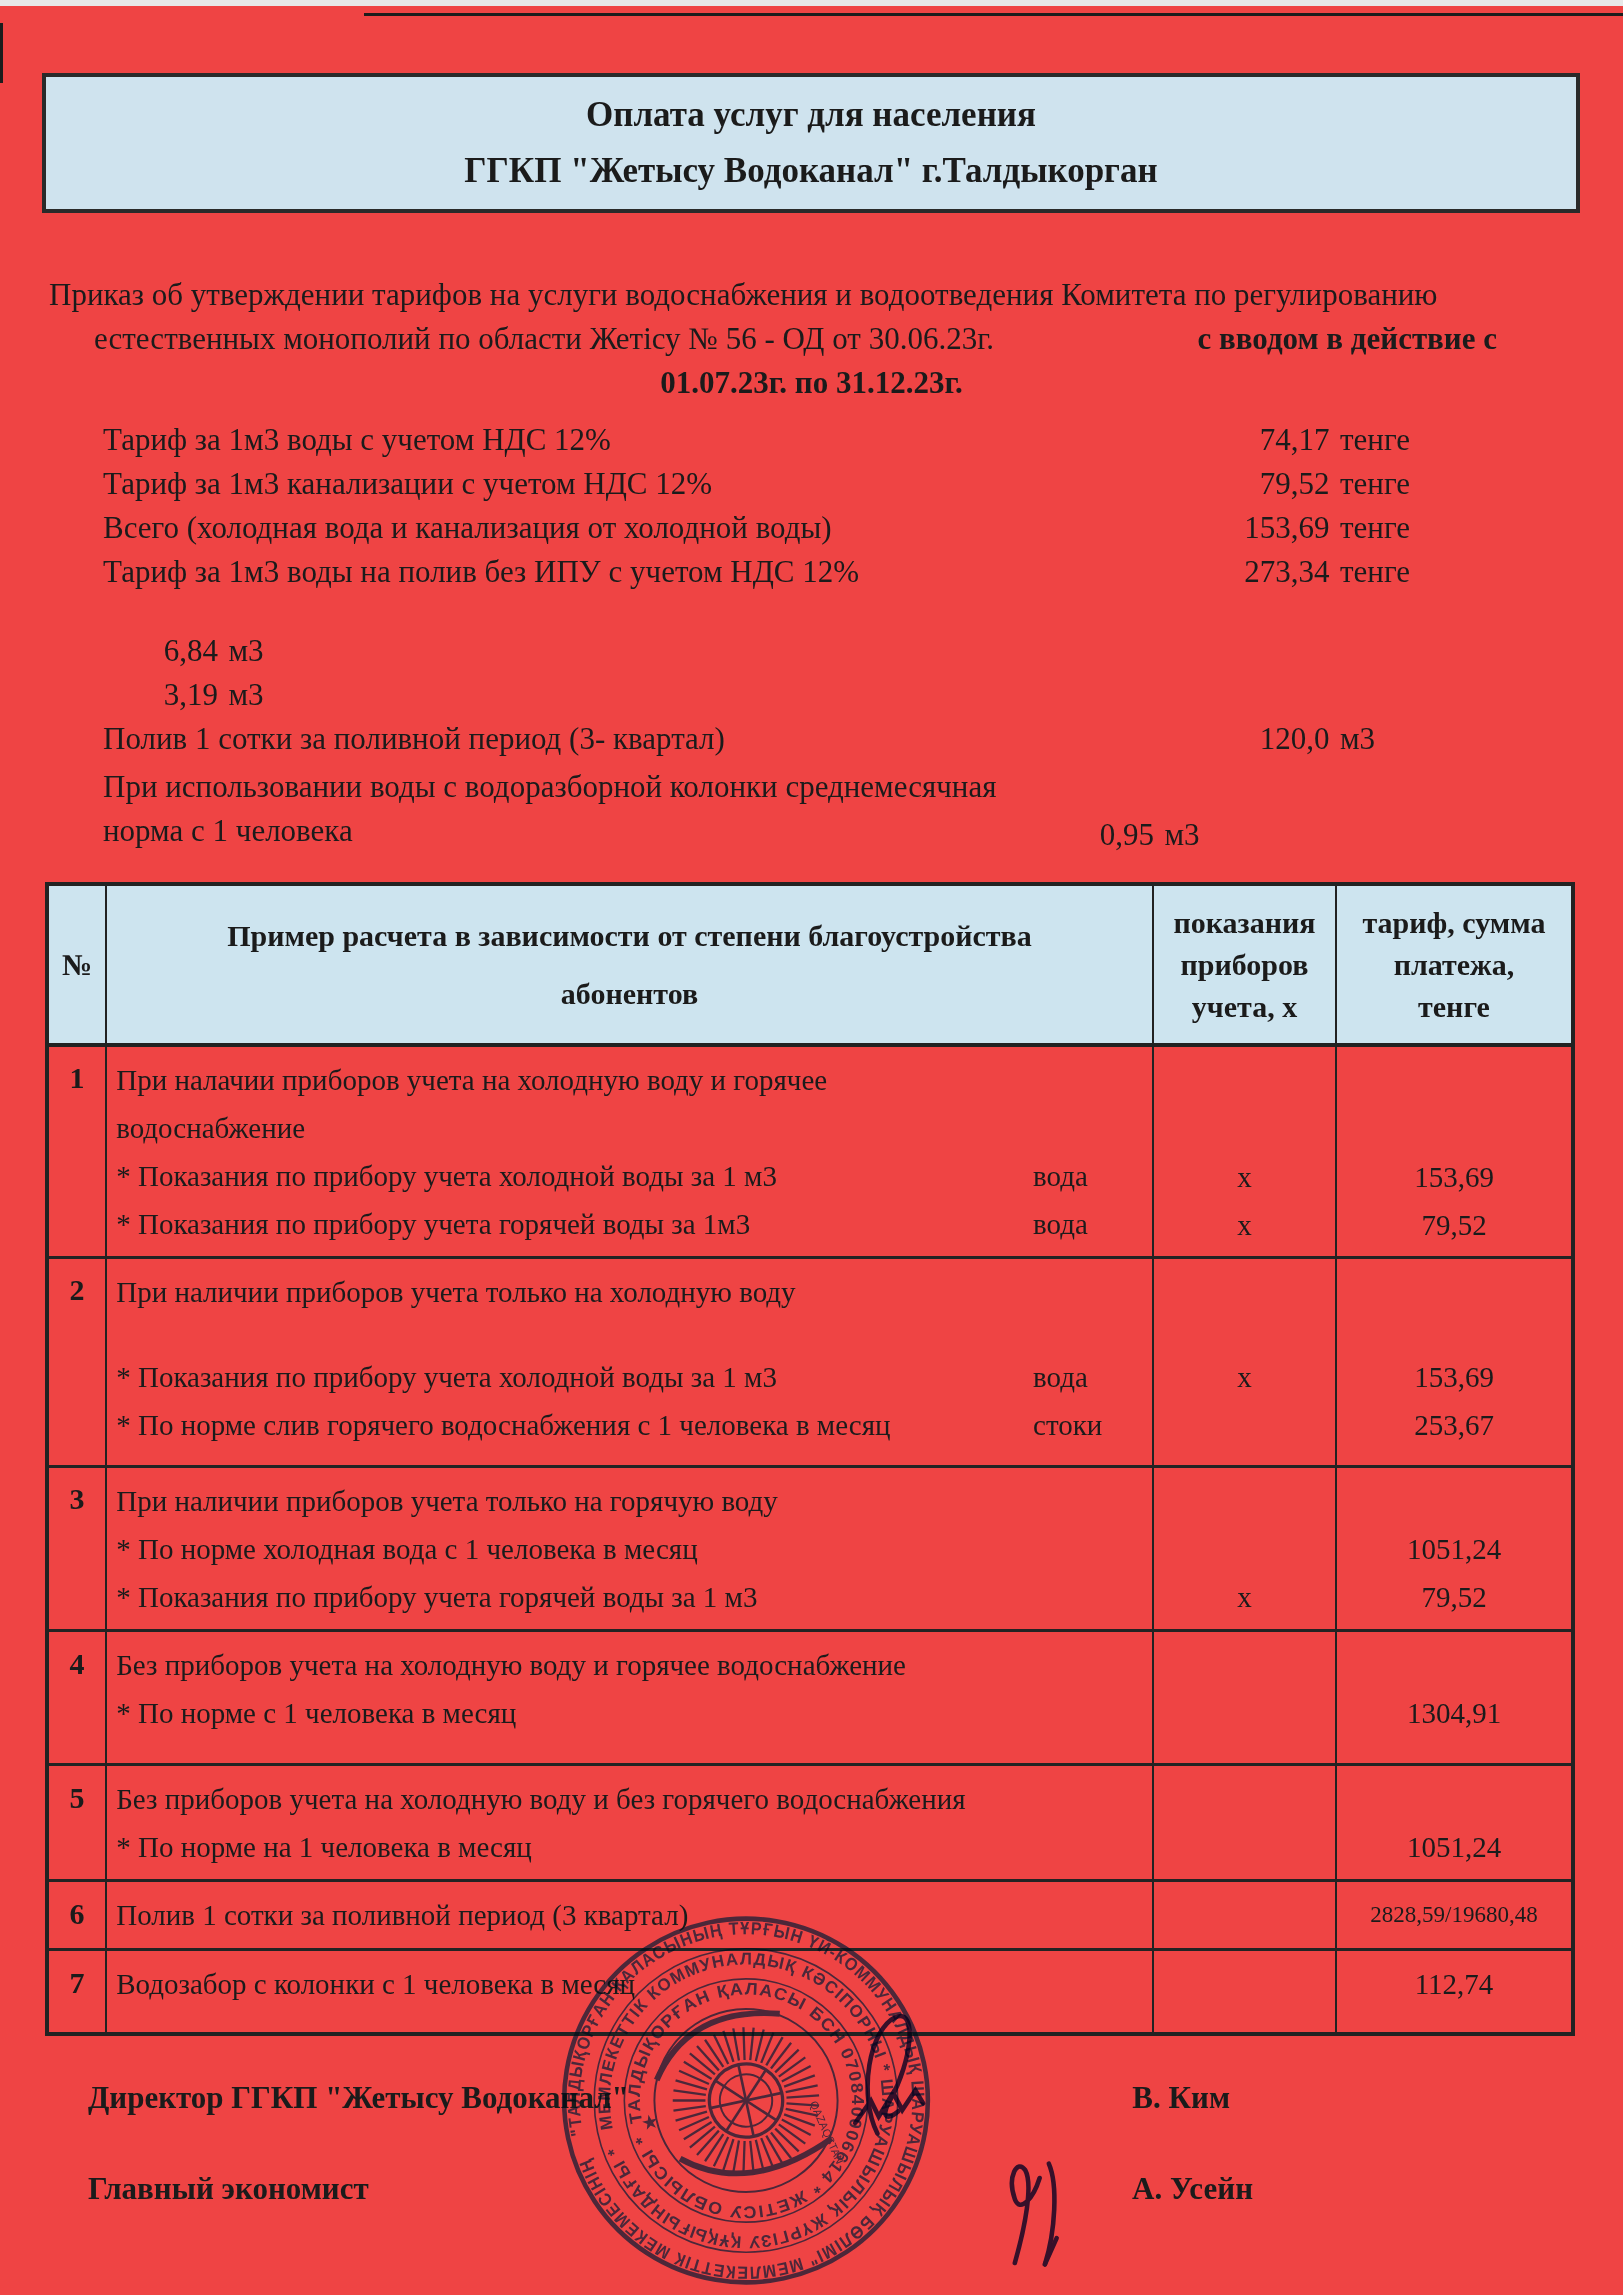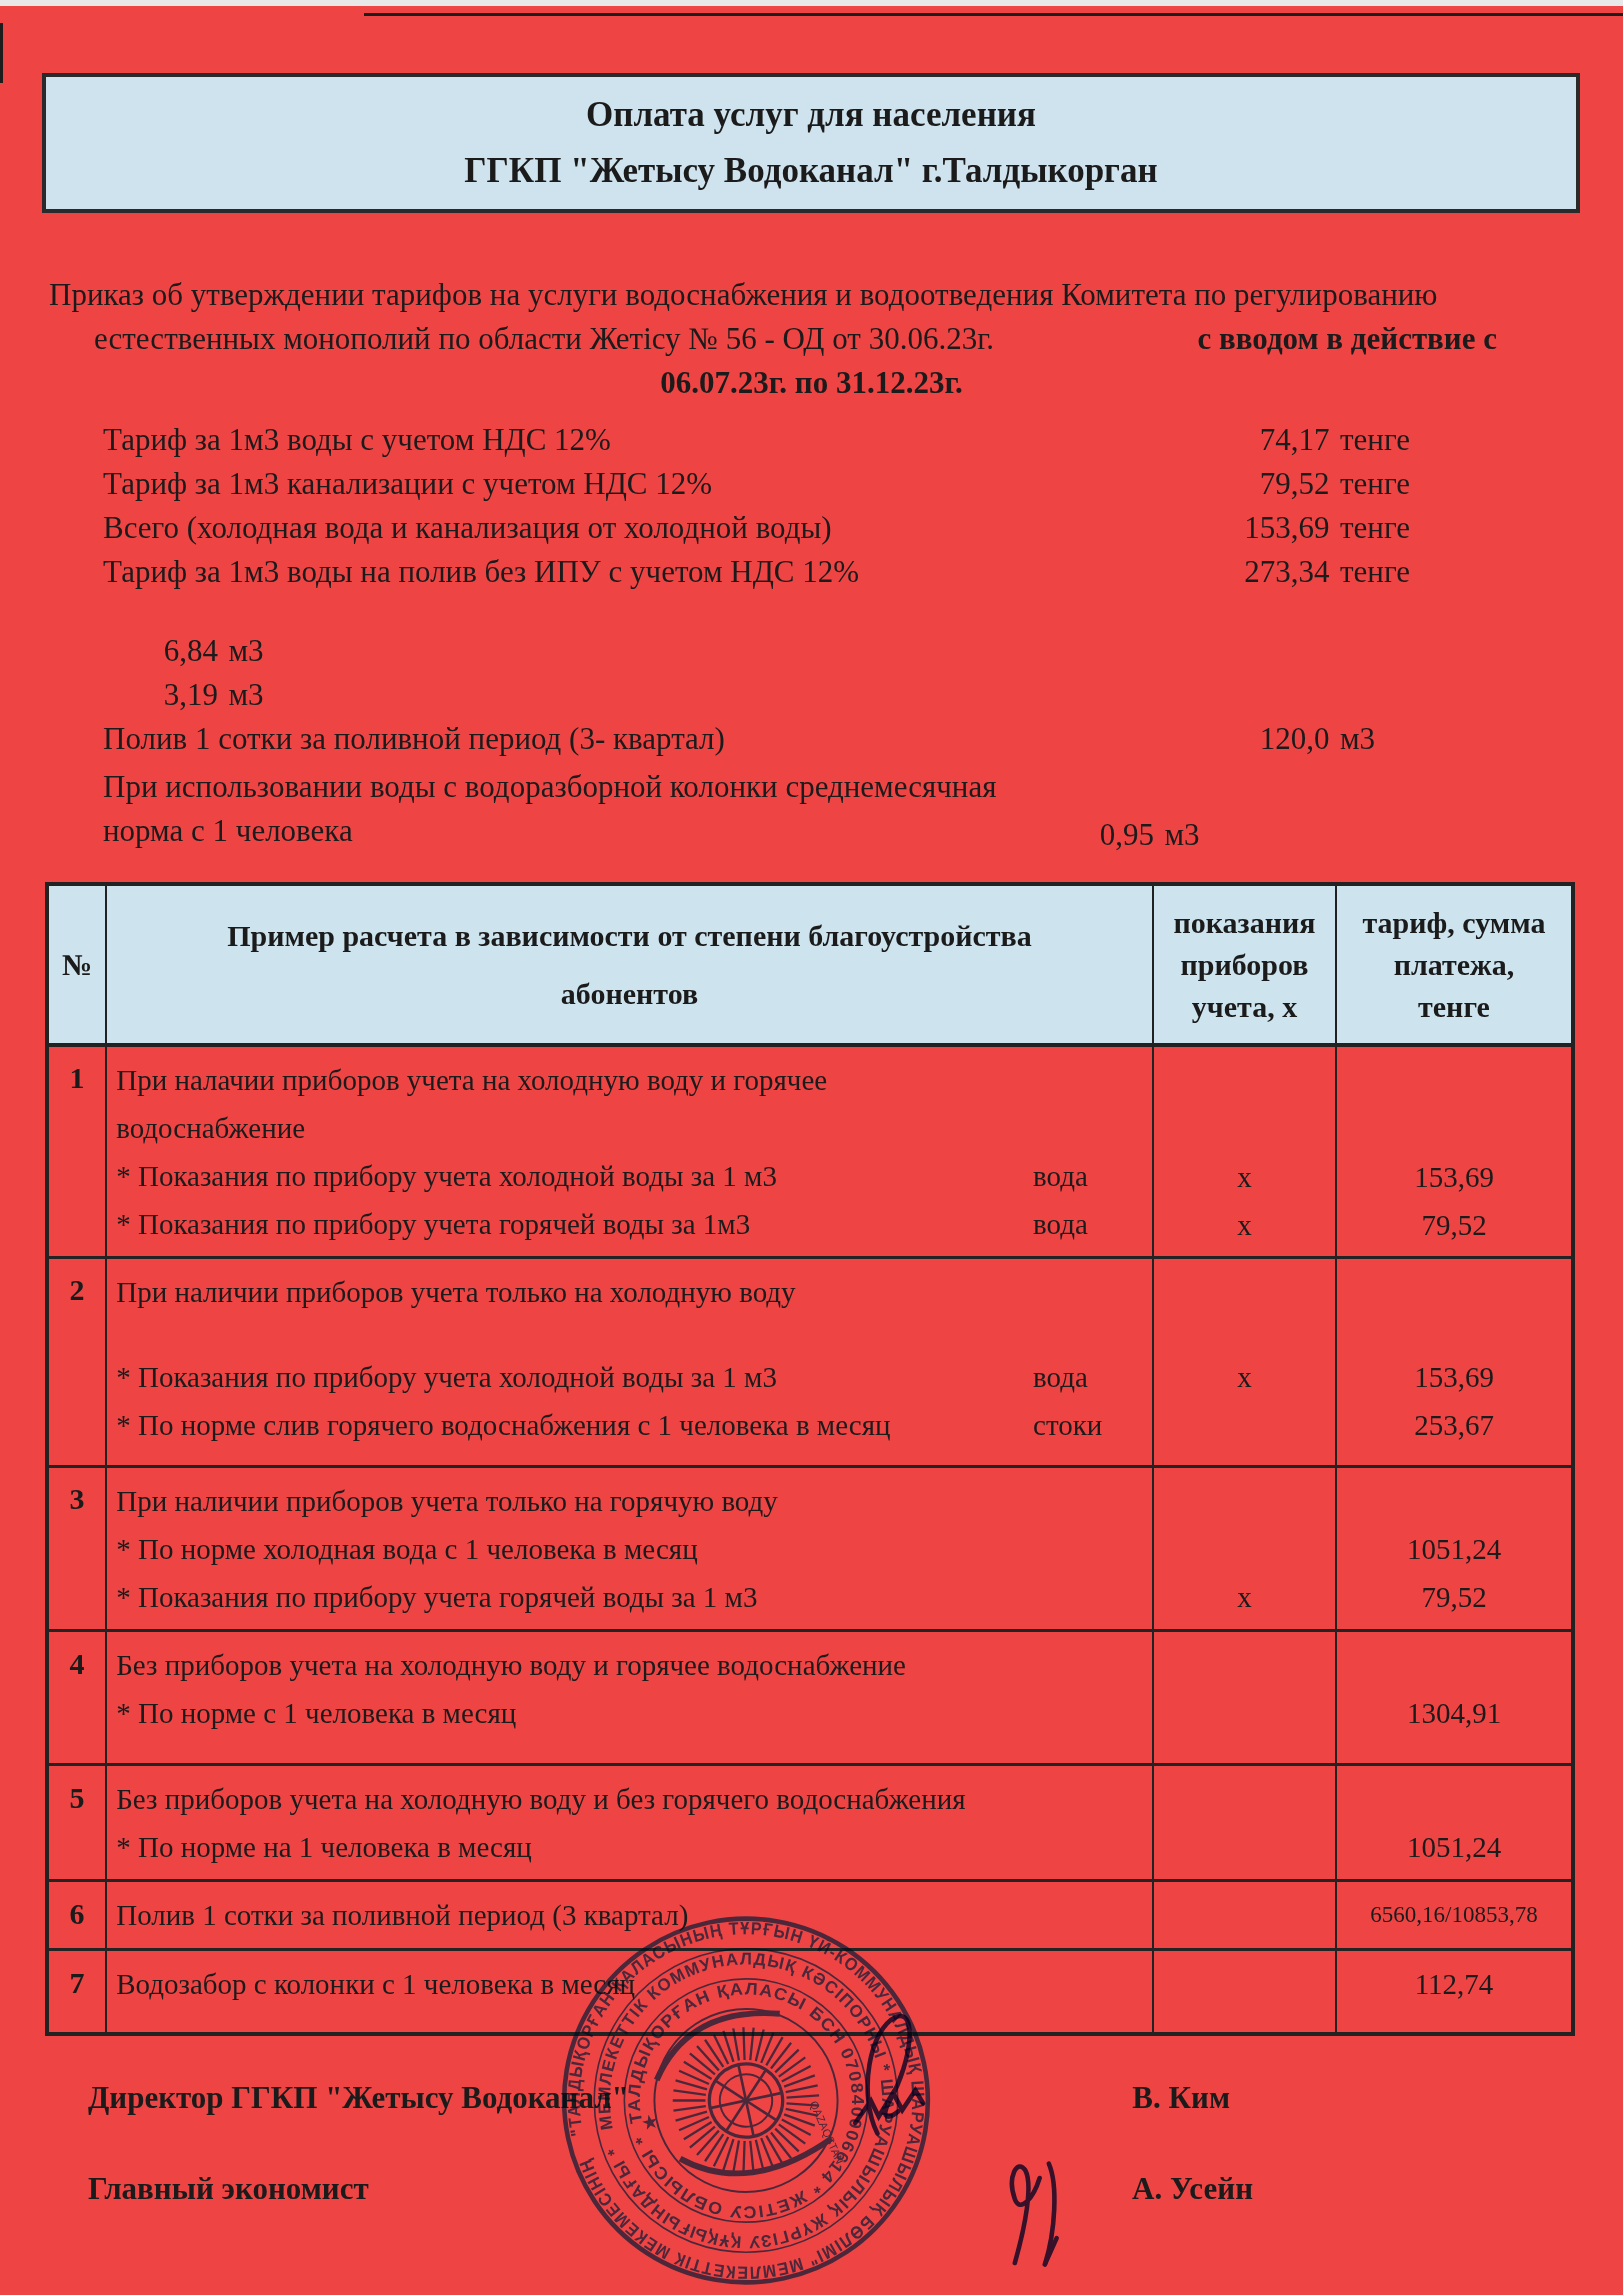--- a/index.html
+++ b/index.html
@@ -86,21 +86,21 @@
     <div>Оплата услуг для населения</div>
     <div>ГГКП "Жетысу Водоканал" г.Талдыкорган</div>
   </header>
 
   <section class="decree">
     <div class="decree-l1">Приказ об утверждении тарифов на услуги водоснабжения и водоотведения Комитета по регулированию</div>
     <div class="decree-l2">
       <span class="left">естественных монополий по области Жетісу № 56 - ОД от 30.06.23г.</span>
       <span class="right">с вводом в действие с</span>
     </div>
-    <div class="decree-l3">06.07.23г. по 31.12.23г.</div>
+    <div class="decree-l3">01.07.23г. по 31.12.23г.</div>
   </section>
 
   <section class="amount-list" id="tariff-list">
       <div class="amount-row">
         <span class="amt-label">Тариф за 1м3 воды с учетом НДС 12%</span>
         <span class="amt-value">74,17</span>
         <span class="amt-unit">тенге</span>
       </div>
       <div class="amount-row">
         <span class="amt-label">Тариф за 1м3 канализации с учетом НДС 12%</span>
@@ -264,21 +264,21 @@
         </div>
         <div class="t-row r6">
           <div class="cell cell-num">6</div>
           <div class="cell cell-desc">
             <div class="row-heading">Полив 1 сотки за поливной период (3 квартал)</div>
           </div>
           <div class="cell cell-meter">
             <div class="spacer" style="height: 48px;"></div>
           </div>
           <div class="cell cell-tariff">
-            <div class="line small">6560,16/10853,78</div>
+            <div class="line small">2828,59/19680,48</div>
           </div>
         </div>
         <div class="t-row r7">
           <div class="cell cell-num">7</div>
           <div class="cell cell-desc">
             <div class="row-heading">Водозабор с колонки с 1 человека в месяц</div>
           </div>
           <div class="cell cell-meter">
             <div class="spacer" style="height: 48px;"></div>
           </div>

